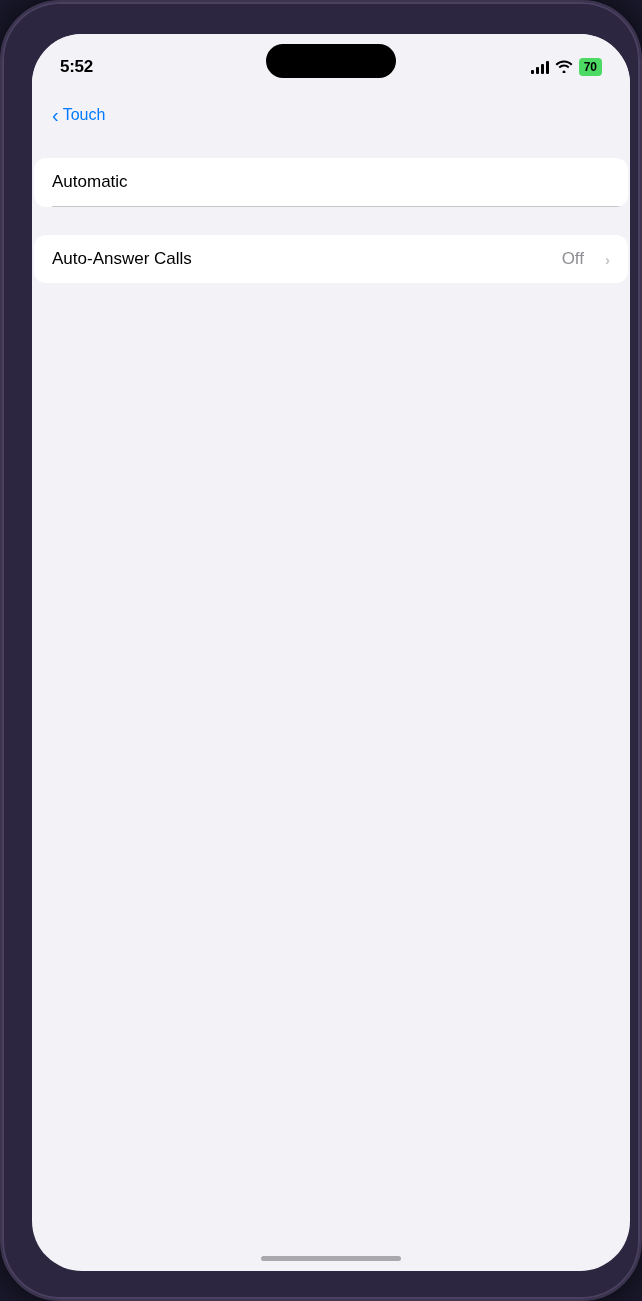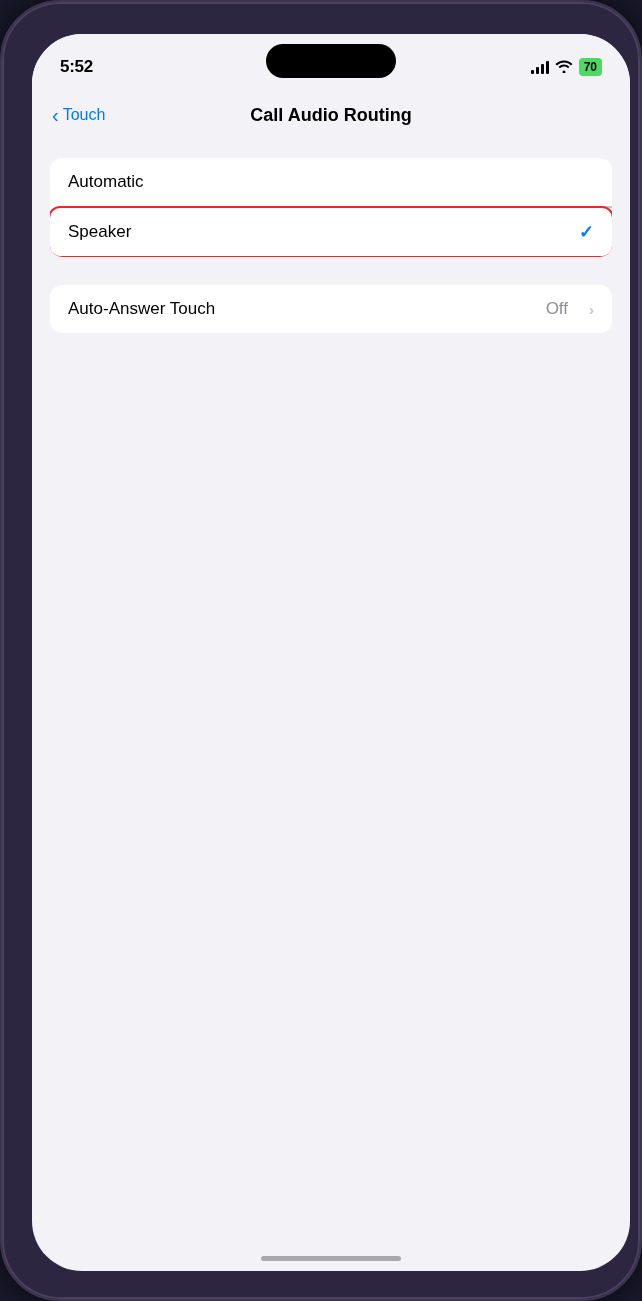--- a/index.html
+++ b/index.html
@@ -188,21 +188,21 @@
       transform: translateX(-50%);
       font-size: 18px;
       font-weight: 600;
       color: #000;
       white-space: nowrap;
     }
 
     
     .content {
       flex: 1;
-      padding: 16px 18px;
+      padding: 16px 2px;
       overflow-y: auto;
     }
 
     .settings-group {
       background: #fff;
       border-radius: 12px;
       margin-bottom: 8px;
       overflow: hidden;
     }
 
@@ -333,45 +333,39 @@
         </span>
         <span class="battery-icon">70</span>
       </div>
     </div>
 
     <div class="nav-bar">
       <div class="back-button">
         <span class="back-chevron">‹</span>
         <span class="back-label">Touch</span>
       </div>
-      <span class="nav-title">Call Audio Routing</span>
     </div>
 
     <div class="content">
 
       <div class="full-routing-group">
 
         <div class="routing-item">
           <span class="settings-item-label">Automatic</span>
         </div>
         <div class="divider"></div>
 
         <div class="divider"></div>
 
-        <div class="routing-item speaker-highlighted">
-          <span class="settings-item-label">Speaker</span>
-          <span class="checkmark">✓</span>
-          <div class="speaker-red-border"></div>
-        </div>
       </div>
 
 
       <div class="auto-answer-group settings-group">
         <div class="auto-answer-item">
-          <span class="settings-item-label">Auto-Answer Touch</span>
+          <span class="settings-item-label">Auto-Answer Calls</span>
           <div class="auto-answer-right">
             <span>Off</span>
             <span class="chevron-right">›</span>
           </div>
         </div>
       </div>
 
     </div>
 
     <div class="home-indicator"></div>

